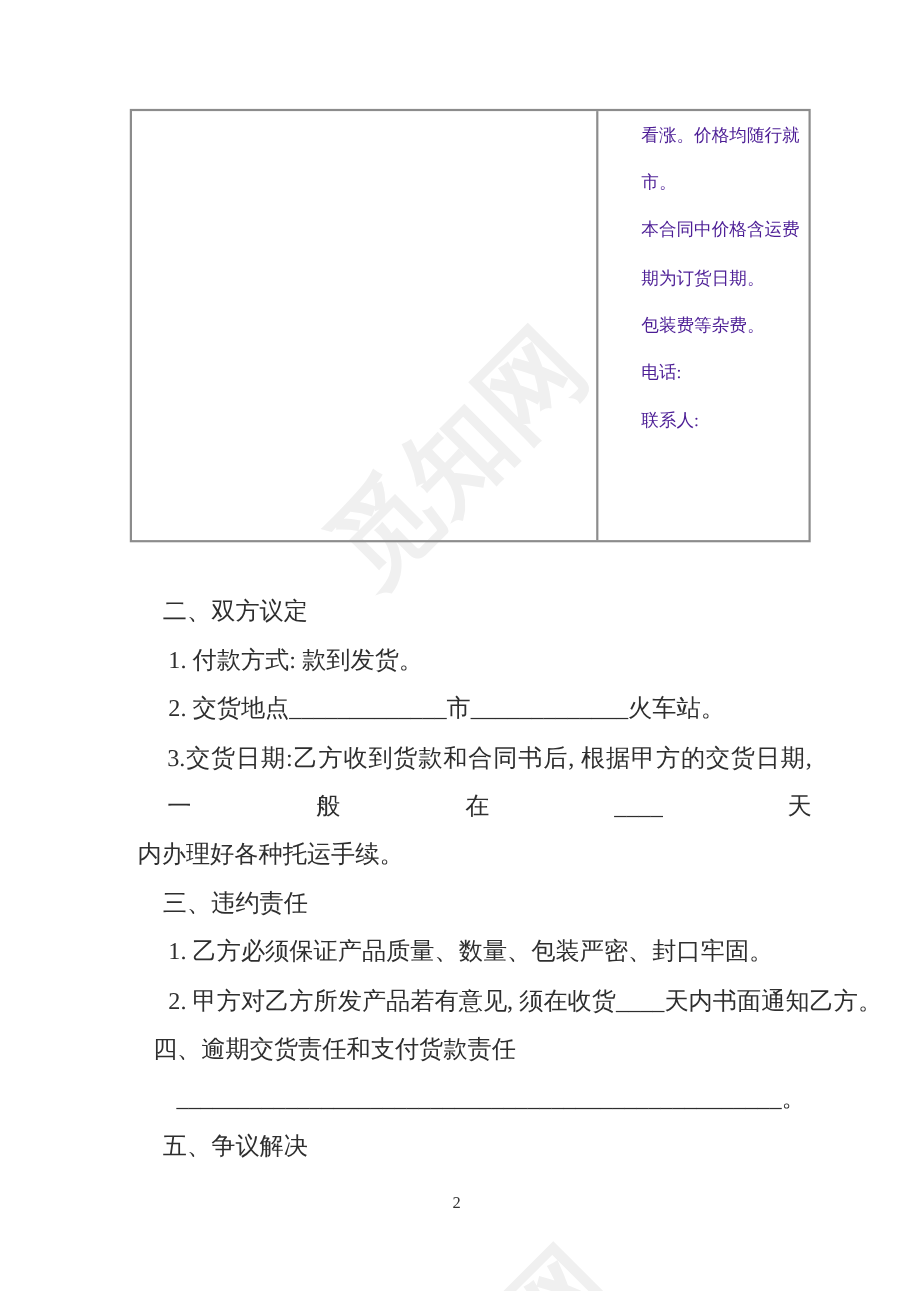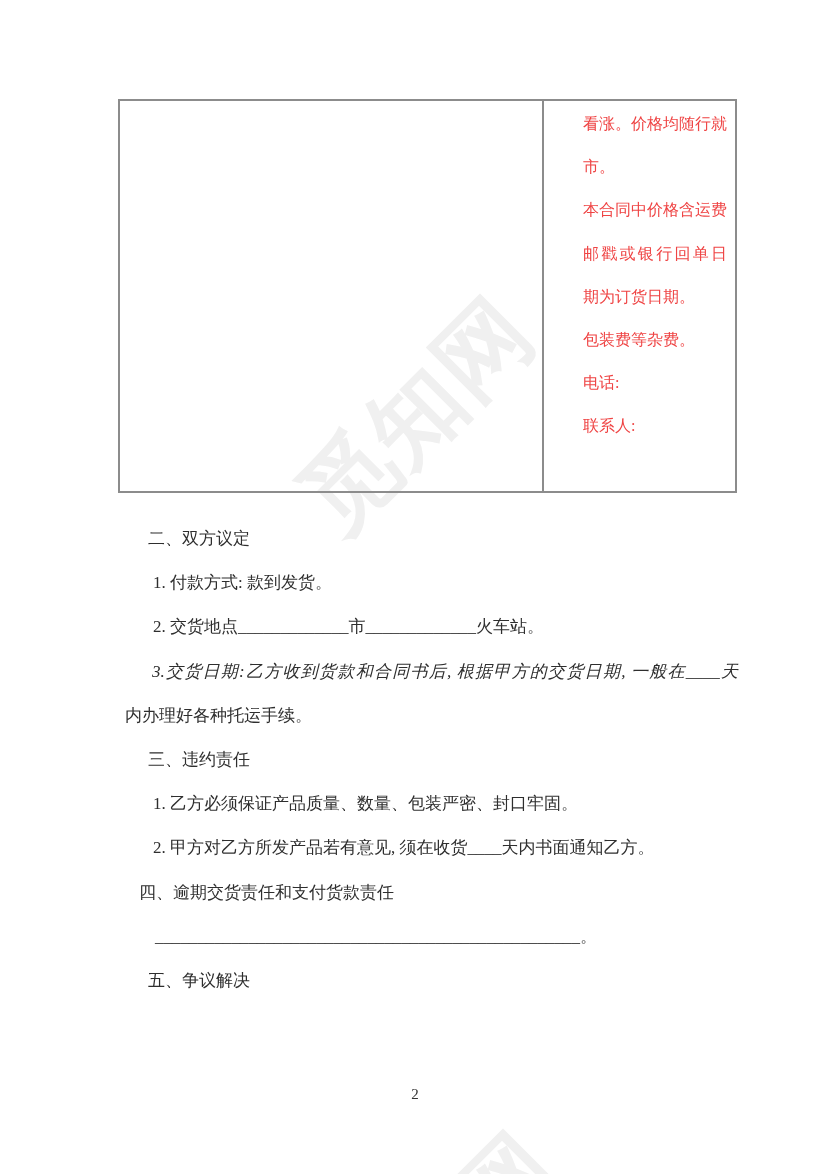--- a/index.html
+++ b/index.html
@@ -41,41 +41,41 @@
     width:455px;
     box-sizing:border-box;
     border-right:2px solid #8c8c8c;
   }
   .cell-right {
     flex:1;
     box-sizing:border-box;
     padding:1px 8px 0 11px;
     font-size:16px;
     line-height:43.2px;
-    color:#ef4444;
+    color:#4c1d95;
     margin-left:28px;
   }
   .cl { white-space:nowrap; }
   .cl.spread { text-align:justify; text-align-last:justify; white-space:normal; }
 
   
   .doc-body {
     position:absolute; z-index:1;
-    left:125px; top:517px;
+    left:125px; top:534px;
     width:613px;
-    font-size:17px;
+    font-size:22px;
     line-height:44.2px;
   }
   .bl { white-space:pre; }
-  .bl.fill { white-space:normal; text-align:justify; text-align-last:justify;font-style:italic; }
+  .bl.fill { white-space:normal; text-align:justify; text-align-last:justify; }
   .ind-sec  { padding-left:23px; }
   .ind-num  { padding-left:28px; }
   .ind-num3 { padding-left:27px; box-sizing:border-box; }
   .ind-sm   { padding-left:2px;margin-left:12px;  }
-  .ind-ul   { padding-left:30px; }
+  .ind-ul   { padding-left:30px;text-align:center; }
   .ind-none { padding-left:0; }
 
   .page-number {
     position:absolute; z-index:1;
     left:0; top:1086px;
     width:830px;
     text-align:center;
     font-size:15px;
     color:#333333;
   }
@@ -87,21 +87,20 @@
 
   <div class="watermark wm-center">觅知网</div>
   <div class="watermark wm-bottom">觅知网</div>
 
   <div class="contract-table">
     <div class="cell-left"></div>
     <div class="cell-right">
       <div class="cl">看涨。价格均随行就</div>
       <div class="cl">市。</div>
       <div class="cl spread">本合同中价格含运费</div>
-      <div class="cl spread">邮戳或银行回单日</div>
       <div class="cl">期为订货日期。</div>
       <div class="cl">包装费等杂费。</div>
       <div class="cl">电话:</div>
       <div class="cl">联系人:</div>
     </div>
   </div>
 
   <div class="doc-body">
     <div class="bl ind-sec">二、双方议定</div>
     <div class="bl ind-num">1. 付款方式: 款到发货。</div>

